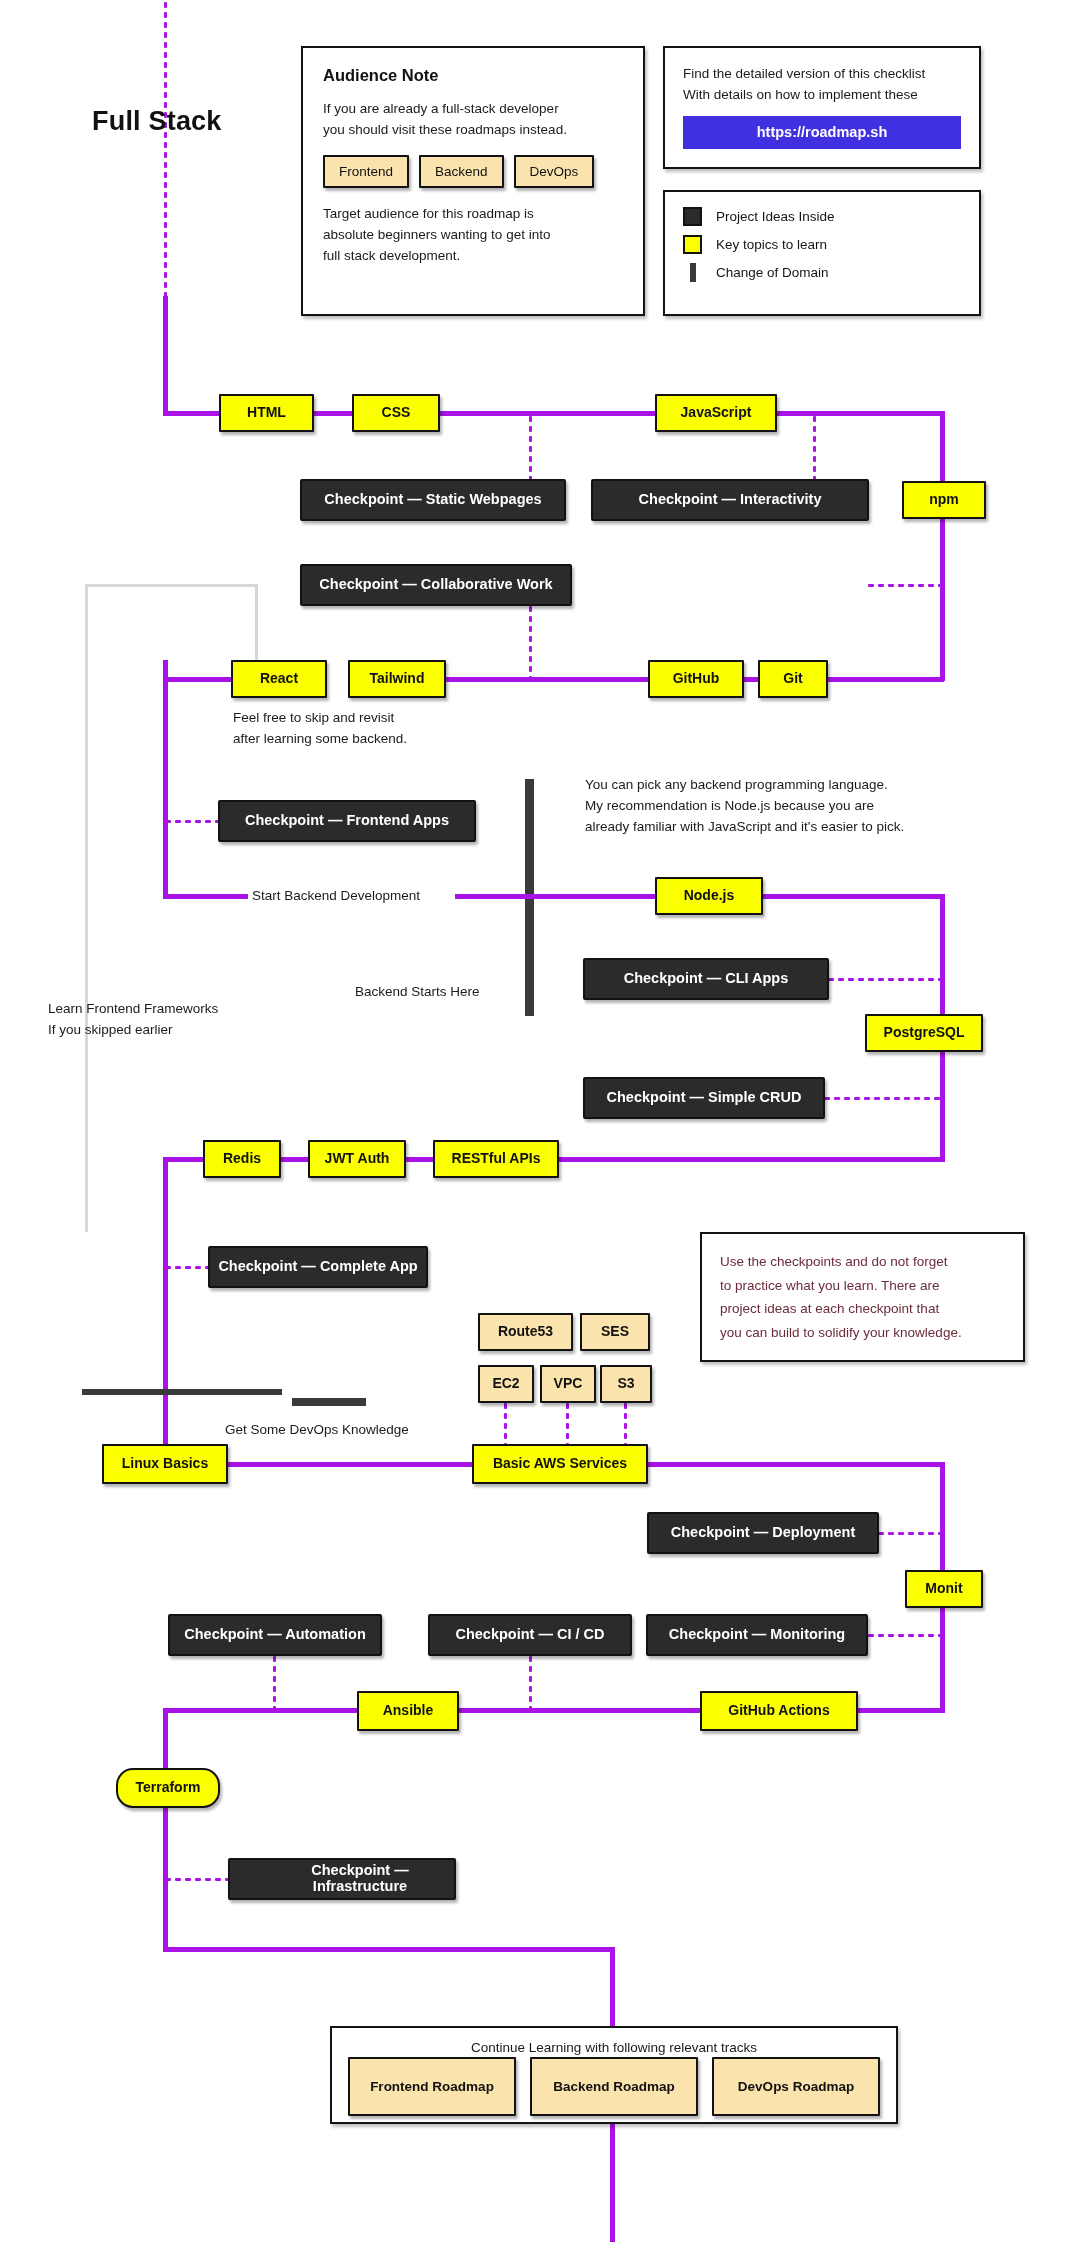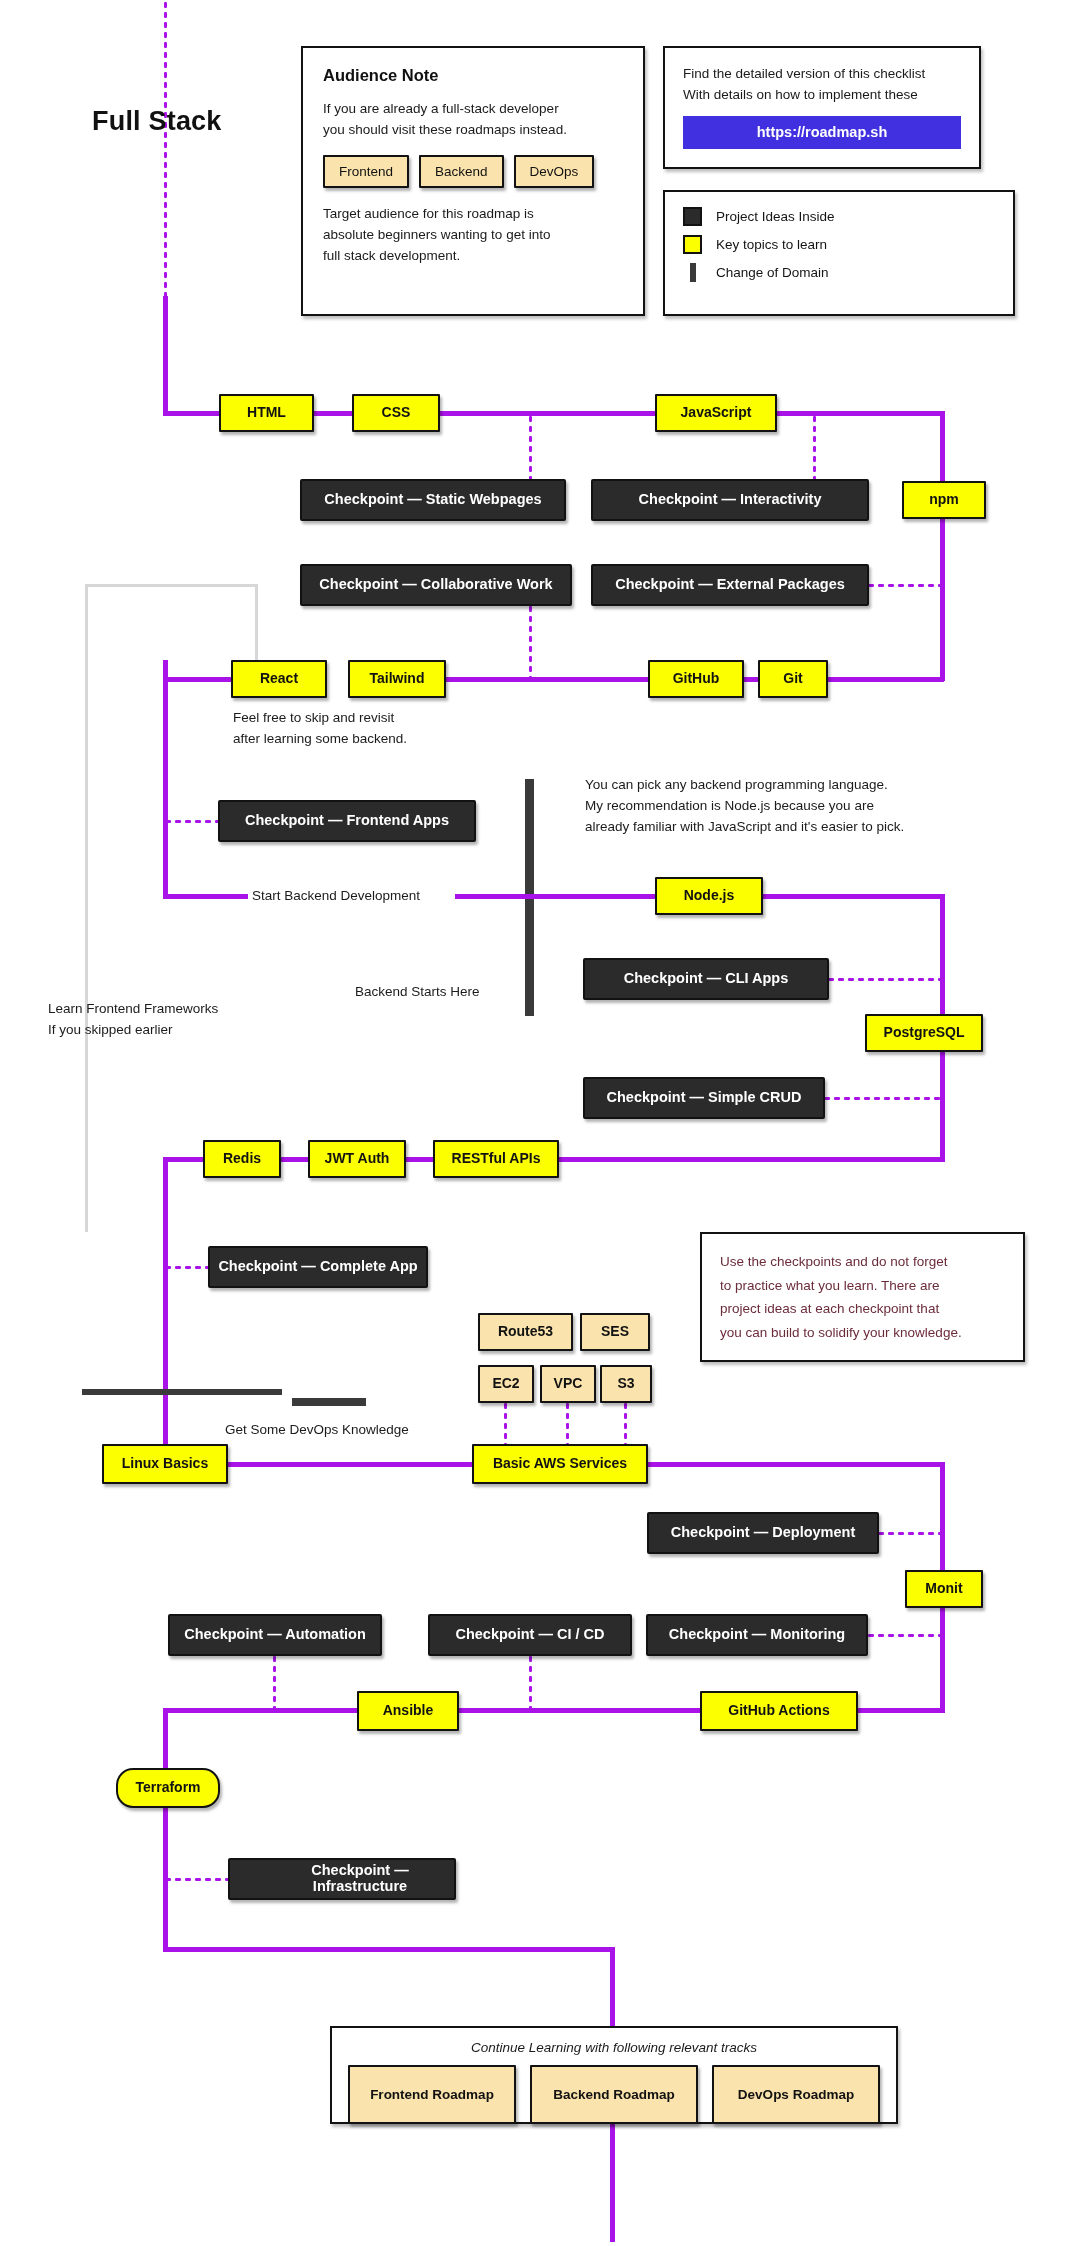--- a/index.html
+++ b/index.html
@@ -174,21 +174,21 @@
     <div class="panel-text">absolute beginners wanting to get into</div>
     <div class="panel-text">full stack development.</div>
   </div>
 
   <div class="panel" style="left:663px; top:46px; width:318px; height:123px; padding:16px 18px;">
     <div class="panel-text">Find the detailed version of this checklist</div>
     <div class="panel-text" style="margin-bottom:10px;">With details on how to implement these</div>
     <div class="url-btn" style="position:relative; height:33px; width:100%;">https://roadmap.sh</div>
   </div>
 
-  <div class="panel" style="left:663px; top:190px; width:352px; height:126px; padding:15px 18px;">
+  <div class="panel" style="left:663px; top:190px; width:318px; height:126px; padding:15px 18px;">
     <div class="legend-row">
       <div class="sw-dark"></div>
       <div class="legend-label">Project Ideas Inside</div>
     </div>
     <div class="legend-row">
       <div class="sw-yellow"></div>
       <div class="legend-label">Key topics to learn</div>
     </div>
     <div class="legend-row" style="margin-bottom:0;">
       <div class="sw-bar">
@@ -216,21 +216,20 @@
 
   <div class="node node-yellow" style="left:902px; top:481px; width:84px; height:38px;">npm</div>
 
   <div class="line-dot v" style="left:528px; top:414px; width:5px; height:66px;"></div>
   <div class="line-dot v" style="left:812px; top:414px; width:5px; height:66px;"></div>
 
   <div class="node node-dark" style="left:300px; top:479px; width:266px; height:42px;">Checkpoint — Static Webpages</div>
   <div class="node node-dark" style="left:591px; top:479px; width:278px; height:42px;">Checkpoint — Interactivity</div>
 
   <div class="node node-dark" style="left:300px; top:564px; width:272px; height:42px;">Checkpoint — Collaborative Work</div>
-  <div class="node node-dark" style="left:591px; top:564px; width:278px; height:42px;">Checkpoint — External Packages</div>
 
   <div class="line-dot h" style="left:866px; top:583px; width:76px; height:5px;"></div>
 
   <div class="line-grey" style="left:85px; top:584px; width:3px; height:648px;"></div>
   <div class="line-grey" style="left:85px; top:584px; width:172px; height:3px;"></div>
   <div class="line-grey" style="left:255px; top:584px; width:3px; height:90px;"></div>
 
   <div class="line-solid" style="left:163px; top:660px; width:5px; height:22px;"></div>
   <div class="line-solid" style="left:163px; top:677px; width:70px; height:5px;"></div>
 
@@ -366,21 +365,21 @@
 
   <div class="line-solid" style="left:163px; top:1806px; width:5px; height:146px;"></div>
 
   <div class="node node-dark" style="left:228px; top:1858px; width:228px; height:42px;padding-left:36px;">Checkpoint — Infrastructure</div>
   <div class="line-dot h" style="left:163px; top:1877px; width:68px; height:5px;"></div>
 
   <div class="line-solid" style="left:163px; top:1947px; width:452px; height:5px;"></div>
   <div class="line-solid" style="left:610px; top:1947px; width:5px; height:295px;"></div>
 
   <div class="panel" style="left:330px; top:2026px; width:568px; height:98px; padding:12px 16px;">
-    <div style="text-align:center; font-size:13.5px; color:#1a1a1a; margin-bottom:10px;font-style:italic;">Continue Learning with following relevant tracks</div>
+    <div style="text-align:center; font-size:13.5px; color:#1a1a1a; margin-bottom:2px;">Continue Learning with following relevant tracks</div>
     <div style="display:flex; gap:14px; justify-content:center;">
       <div class="node-tan" style="position:relative; flex:1; padding:9px 6px; font-size:13.5px; display:flex; align-items:center; justify-content:center; font-weight:600;">Frontend Roadmap</div>
       <div class="node-tan" style="position:relative; flex:1; padding:20px 6px; font-size:13.5px; display:flex; align-items:center; justify-content:center; font-weight:600;">Backend Roadmap</div>
       <div class="node-tan" style="position:relative; flex:1; padding:9px 6px; font-size:13.5px; display:flex; align-items:center; justify-content:center; font-weight:600;">DevOps Roadmap</div>
     </div>
   </div>
 
 </div>
 
 </body></html>

